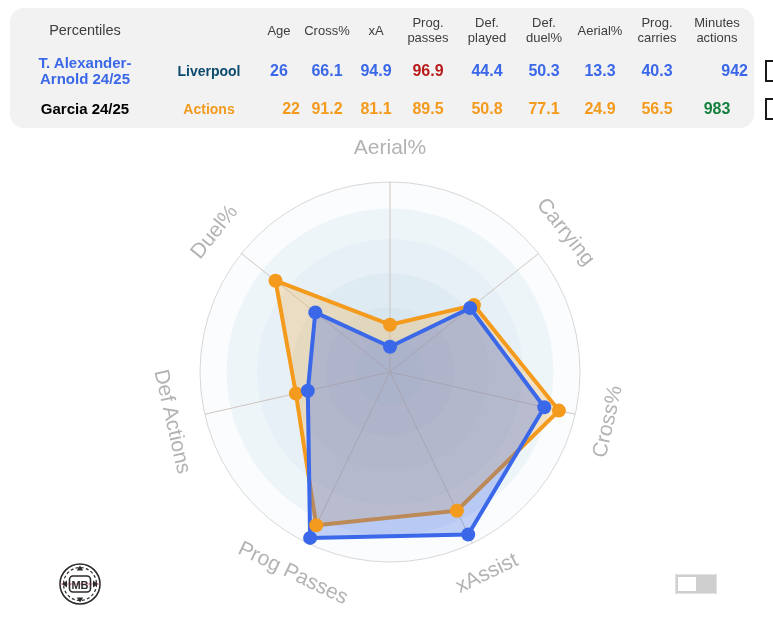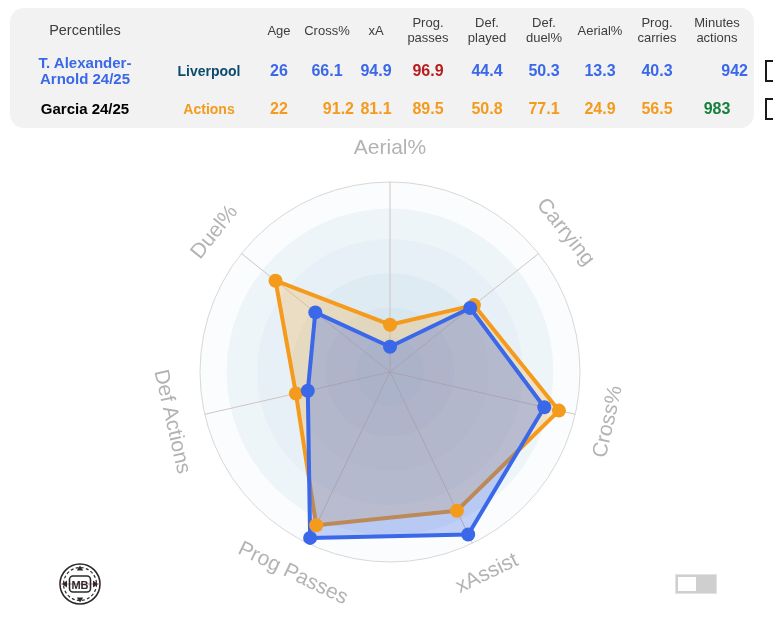--- a/index.html
+++ b/index.html
@@ -199,22 +199,22 @@
           <td class="c-val" style="color: rgb(59, 104, 232); text-align: right;">942</td>
           <td>
             <span class="xbtn">x</span>
           </td>
         </tr>
         <tr class="row-player row-orange" style="color: rgb(244, 154, 28);">
           <td class="c-name" style="color: #000000;">
             <div>Garcia 24/25</div>
           </td>
           <td class="c-team" style="color: rgb(244, 154, 28);">Actions</td>
-          <td class="c-val" style="color: rgb(244, 154, 28);">22</td>
-          <td class="c-val" style="color: rgb(244, 154, 28); text-align: right;">91.2</td>
+          <td class="c-val" style="color: rgb(244, 154, 28); text-align: right;">22</td>
+          <td class="c-val" style="color: rgb(244, 154, 28);">91.2</td>
           <td class="c-val" style="color: rgb(244, 154, 28);">81.1</td>
           <td class="c-val" style="color: rgb(244, 154, 28);">89.5</td>
           <td class="c-val" style="color: rgb(244, 154, 28);">50.8</td>
           <td class="c-val" style="color: rgb(244, 154, 28);">77.1</td>
           <td class="c-val" style="color: rgb(244, 154, 28);">24.9</td>
           <td class="c-val" style="color: rgb(244, 154, 28);">56.5</td>
           <td class="c-val" style="color: #15803d;">983</td>
           <td>
             <span class="xbtn">x</span>
           </td>

